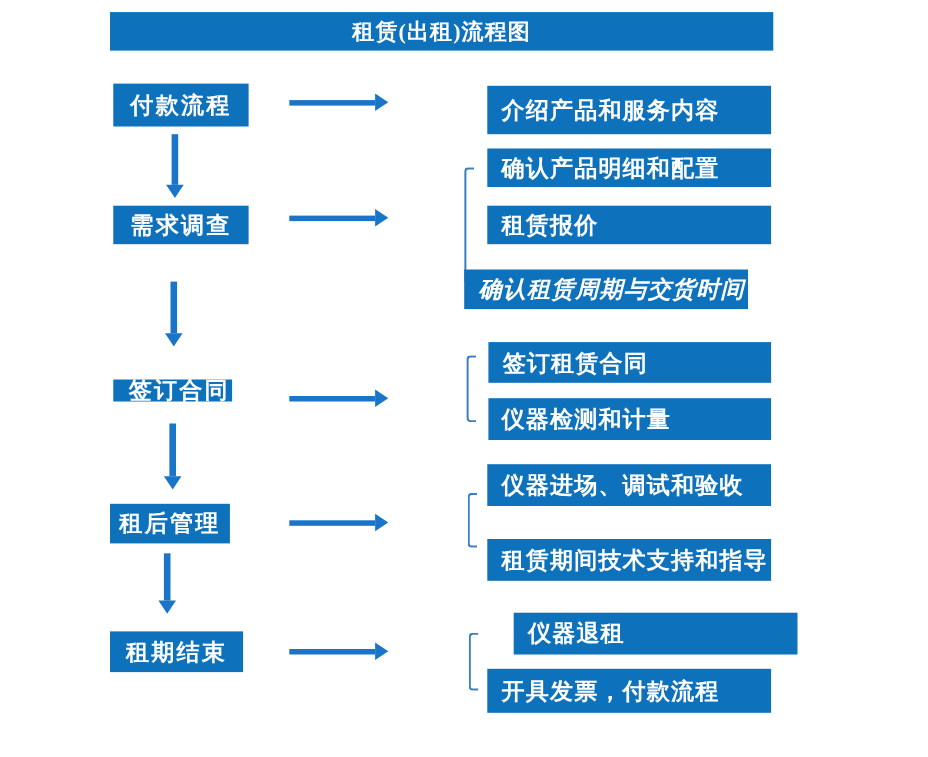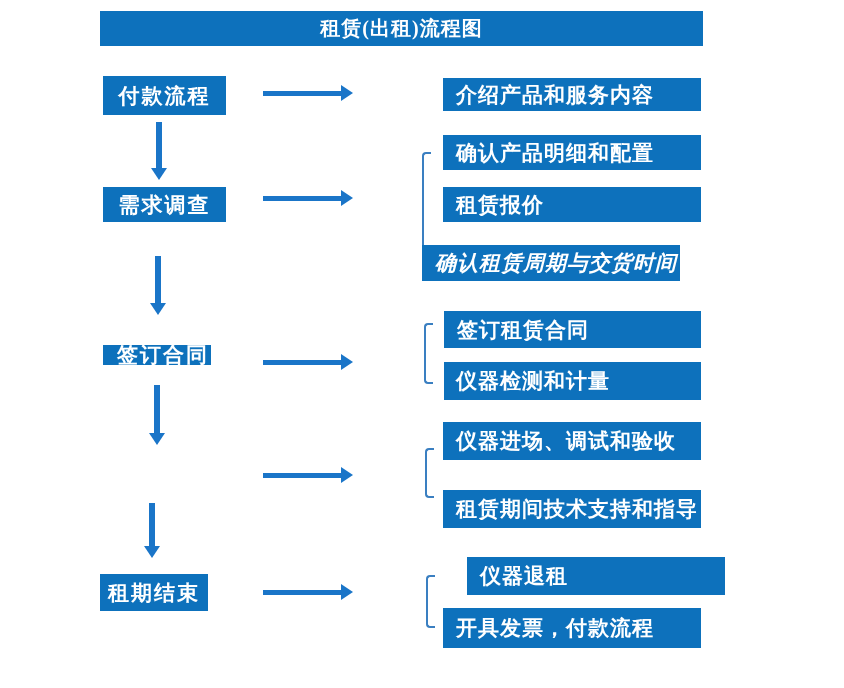--- a/index.html
+++ b/index.html
@@ -22,23 +22,23 @@
     left:100px;top:11px;width:603px;height:35px;font-size:20px;
     display:flex;align-items:center;justify-content:center;letter-spacing:1px;
   }
   .stage{display:flex;align-items:center;justify-content:center;letter-spacing:2px;}
   .out{display:flex;align-items:center;padding-left:13px;letter-spacing:1px;}
 
   .s1{left:103px;top:76px;width:123px;height:39px;}
   .s2{left:103px;top:187px;width:123px;height:35px;}
   .s3{left:103px;top:345px;width:108px;height:20px;padding-left:12px;}
   .s4{left:100px;top:458px;width:109px;height:36px;}
-  .s5{left:100px;top:574px;width:108px;height:37px;}
+  .s5{left:100px;top:574px;width:121px;height:37px;}
 
-  .o1{left:443px;top:78px;width:258px;height:33px;text-align:center;}
+  .o1{left:443px;top:78px;width:258px;height:44px;text-align:center;}
   .o2{left:443px;top:135px;width:258px;height:35px;}
   .o3{left:443px;top:187px;width:258px;height:35px;}
   .o4{left:422px;top:245px;width:258px;height:36px;font-style:italic;}
   .o5{left:444px;top:311px;width:257px;height:37px;}
   .o6{left:444px;top:362px;width:257px;height:38px;padding-left:12px;}
   .o7{left:443px;top:422px;width:258px;height:38px;}
   .o8{left:443px;top:490px;width:258px;height:38px;}
   .o9{left:443px;top:557px;width:258px;height:38px;margin-left:24px;}
   .o10{left:443px;top:608px;width:258px;height:40px;}
 
@@ -116,20 +116,21 @@
       <div class="head"></div>
     </div>
   <div class="bracket b3"></div>
   <div class="box out o5">签订租赁合同</div>
   <div class="box out o6">仪器检测和计量</div>
   <div class="v-arrow va3">
       <div class="shaft"></div>
       <div class="head"></div>
     </div>
 
+  <div class="box stage s4">租后管理</div>
   <div class="h-arrow ha4">
       <div class="shaft"></div>
       <div class="head"></div>
     </div>
   <div class="bracket b4"></div>
   <div class="box out o7">仪器进场、调试和验收</div>
   <div class="box out o8">租赁期间技术支持和指导</div>
   <div class="v-arrow va4">
       <div class="shaft"></div>
       <div class="head"></div>

